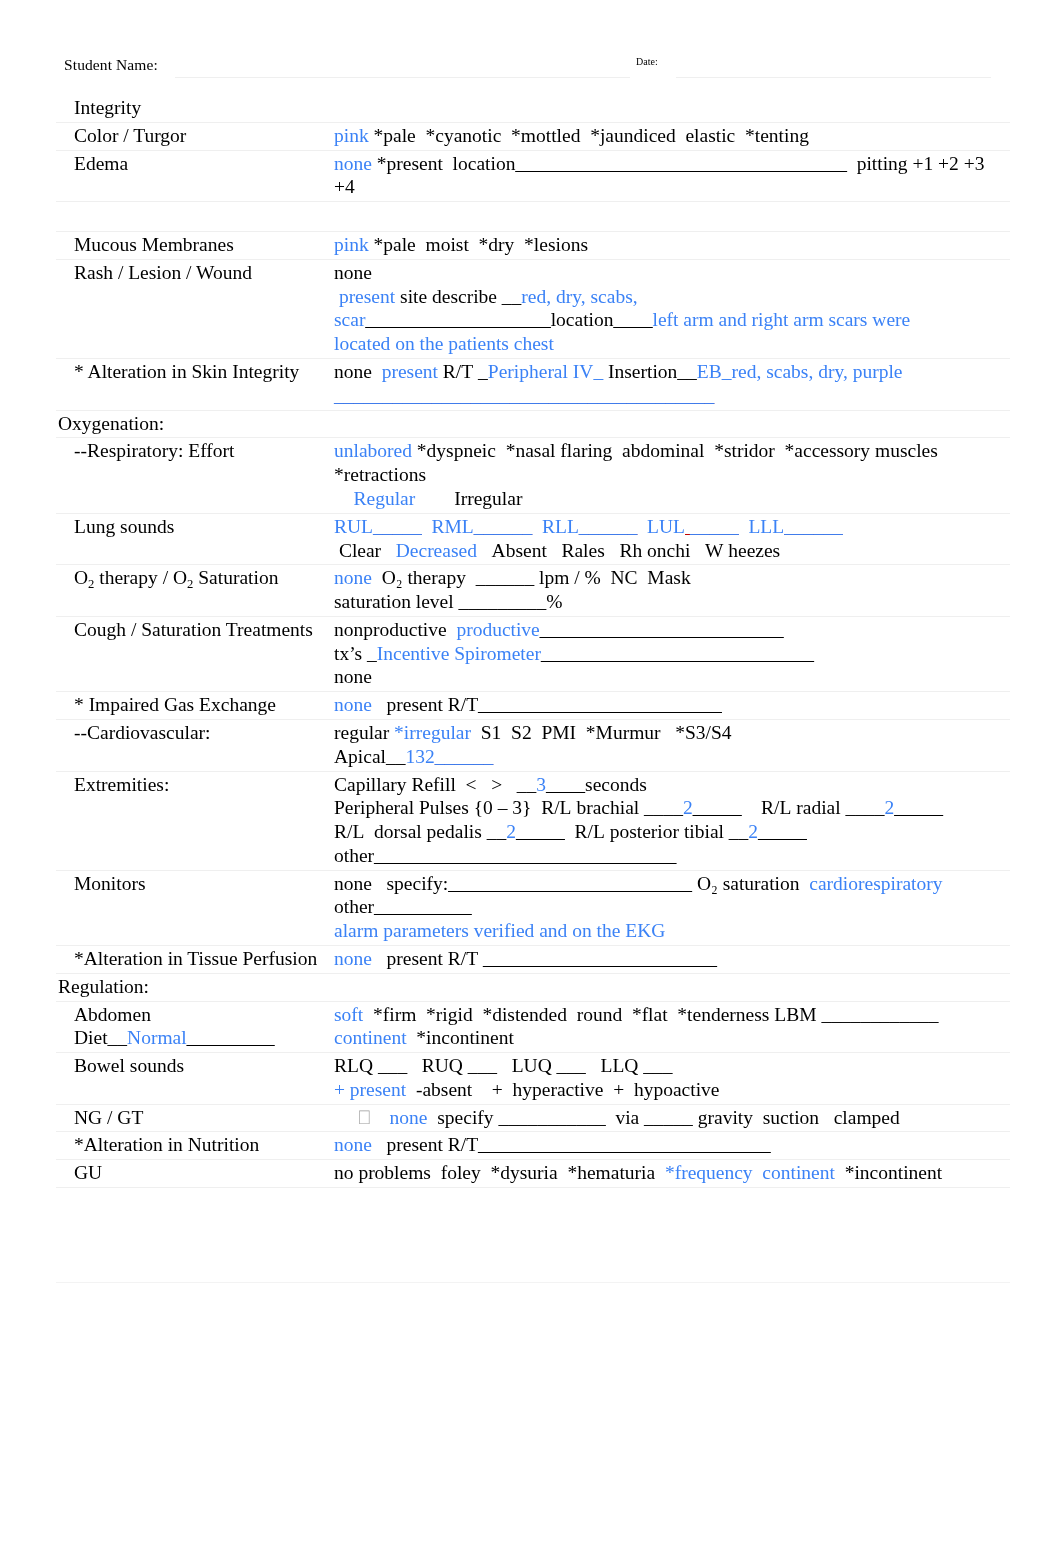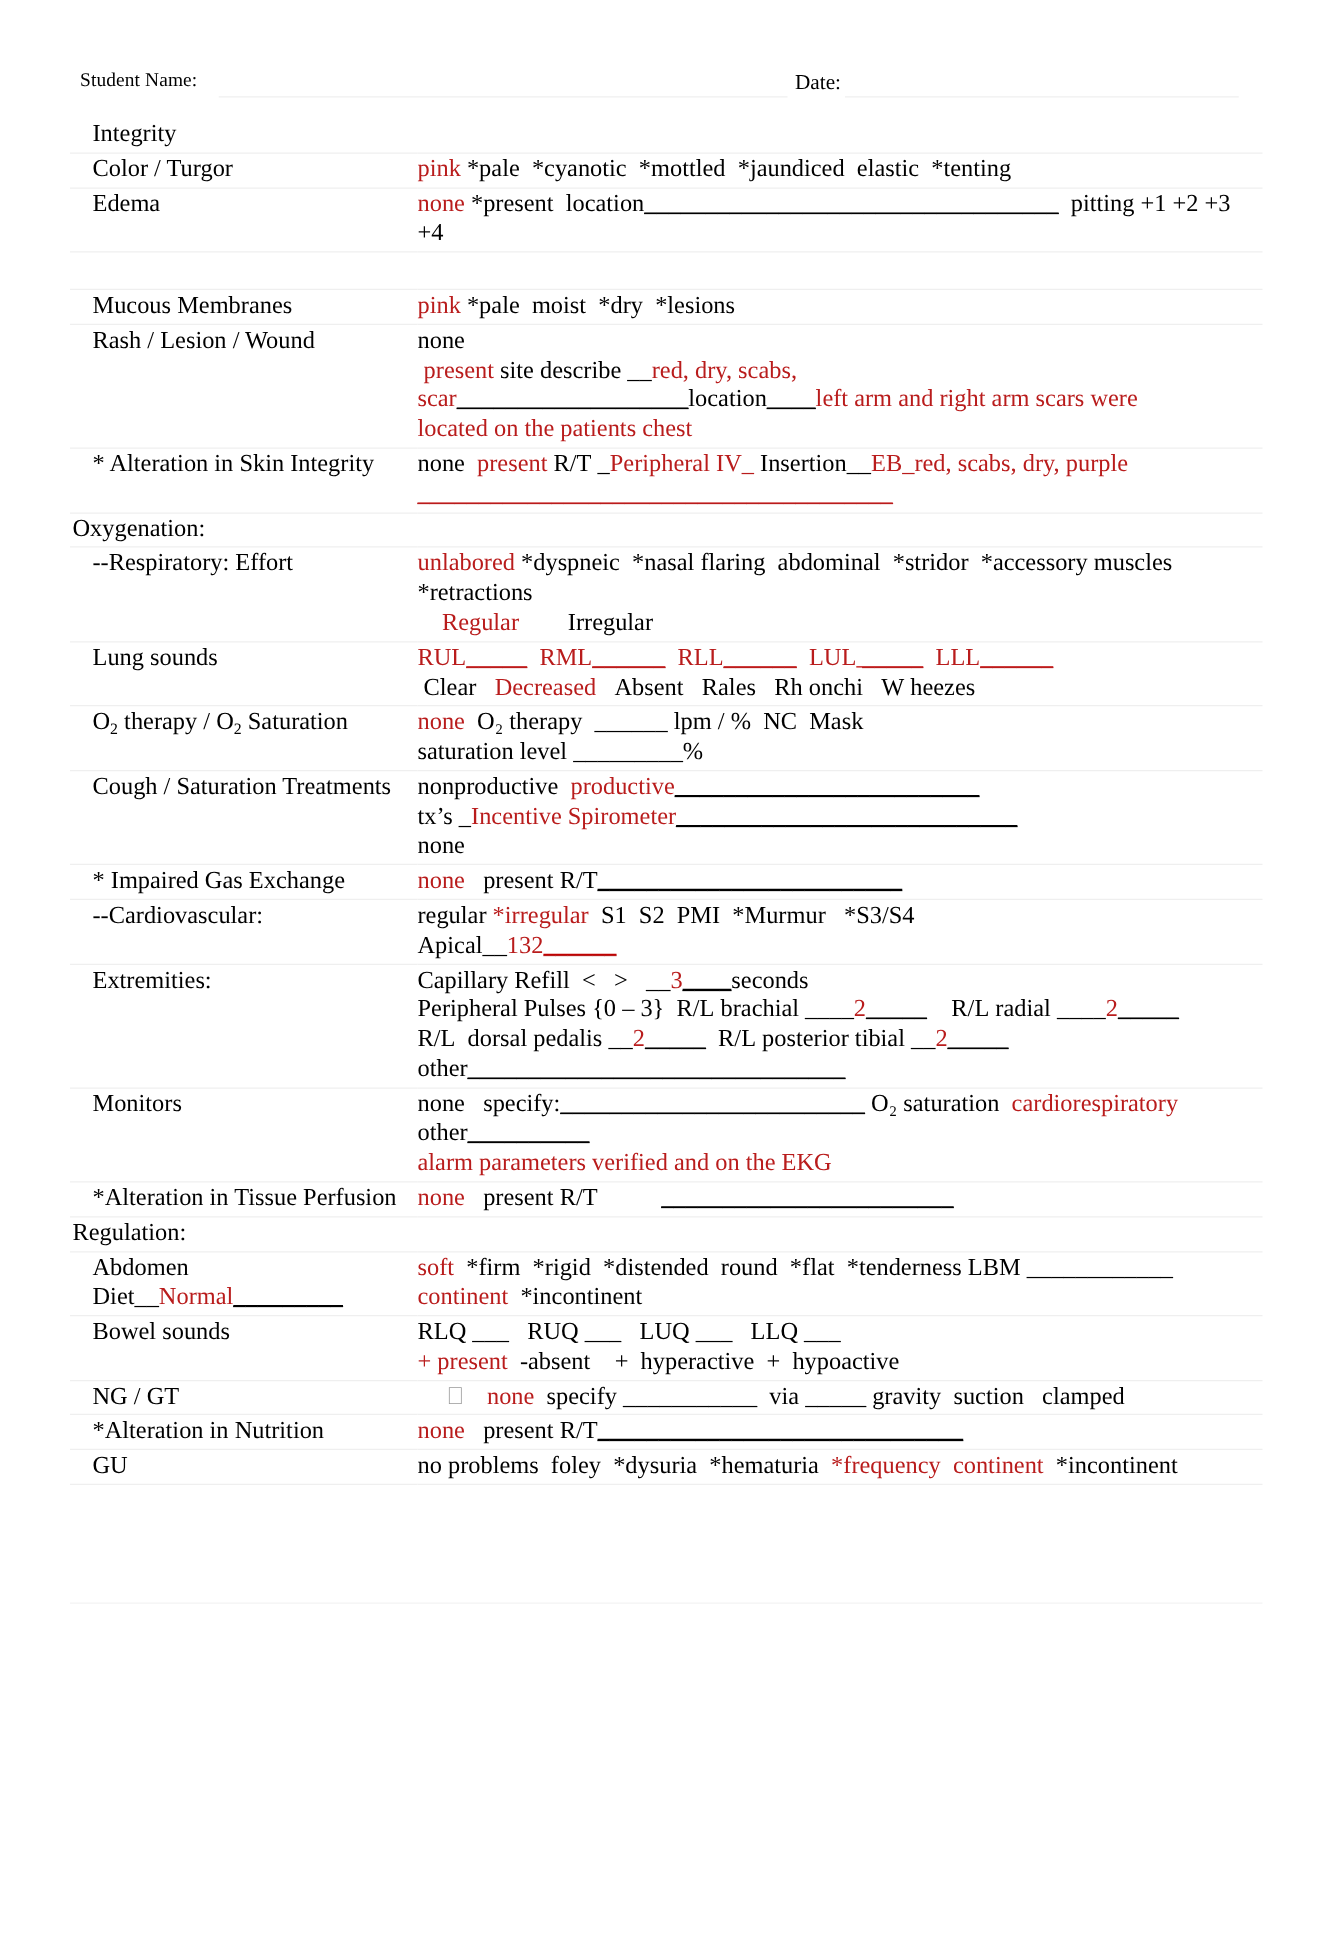--- a/index.html
+++ b/index.html
@@ -36,21 +36,21 @@
   }
   .hdr .hline-a {
     position: absolute;
     left: 175px; top: 21px;
     width: 455px; height: 1px;
     background: #efefef;
   }
   .hdr .date {
     position: absolute;
     left: 636px; top: 0;
-    font-size: 17px;
+    font-size: 10px;
   }
   .hdr .hline-b {
     position: absolute;
     left: 676px; top: 21px;
     width: 315px; height: 1px;
     background: #efefef;
   }
 
   
   table.assess {
@@ -83,21 +83,21 @@
     padding-left: 2px;
   }
   tr.sect td {
     border-bottom: 1px solid #efefef;
   }
   tr.spacer td { height: 26px; border-bottom: 1px solid #efefef; }
 
   .lab-indent0 { padding-left: 2px !important; margin-top: 12px; }
   .lab-indent1 { padding-left: 18px !important; }
 
-  .r { color: #b91c1c; }
+  .r { color: #3b82f6; }
   .k { color: #000000; }
   sub { font-size: .65em; vertical-align: baseline; position: relative; top: .28em; }
   .ln { display: block; }
 
   
   .footer {
     position: absolute;
     left: 62px;
     top: 1288px;
     width: 520px;
@@ -239,21 +239,21 @@
           <td class="lab lab-indent1"><span>Monitors</span></td>
           <td class="val">
             <span class="ln"><span class="k">none&nbsp;&nbsp;&nbsp;specify:</span><span class="k" style="text-decoration:underline;text-decoration-color:#000;">_________________________</span><span class="k">&nbsp;O₂&nbsp;saturation&nbsp;&nbsp;</span><span class="r">cardiorespiratory</span></span>
             <span class="ln"><span class="k">other</span><span class="k" style="text-decoration:underline;text-decoration-color:#000;">__________</span></span>
             <span class="ln"><span class="r">alarm&nbsp;parameters&nbsp;verified&nbsp;and&nbsp;on&nbsp;the&nbsp;EKG</span></span>
           </td>
         </tr>
         <tr>
           <td class="lab lab-indent1"><span>*Alteration in Tissue Perfusion</span></td>
           <td class="val">
-            <span class="ln"><span class="r">none</span><span class="k">&nbsp;&nbsp;&nbsp;present&nbsp;R/T&nbsp;</span><span class="k" style="text-decoration:underline;text-decoration-color:#000;margin-left:46px;">________________________</span></span>
+            <span class="ln"><span class="r">none</span><span class="k">&nbsp;&nbsp;&nbsp;present&nbsp;R/T&nbsp;</span><span class="k" style="text-decoration:underline;text-decoration-color:#000;">________________________</span></span>
           </td>
         </tr>
         <tr class="sect">
           <td class="lab lab-indent0 full" colspan="2">Regulation:</td>
         </tr>
         <tr>
           <td class="lab lab-indent1"><span>Abdomen</span><span class="ln"><span class="k">Diet__</span><span class="r">Normal</span><span class="k" style="text-decoration:underline;text-decoration-color:#000;">_________</span></span></td>
           <td class="val">
             <span class="ln"><span class="r">soft</span><span class="k">&nbsp;&nbsp;*firm&nbsp;&nbsp;*rigid&nbsp;&nbsp;*distended&nbsp;&nbsp;round&nbsp;&nbsp;*flat&nbsp;&nbsp;*tenderness&nbsp;LBM&nbsp;____________</span></span>
             <span class="ln"><span class="r">continent</span><span class="k">&nbsp;&nbsp;*incontinent</span></span>

